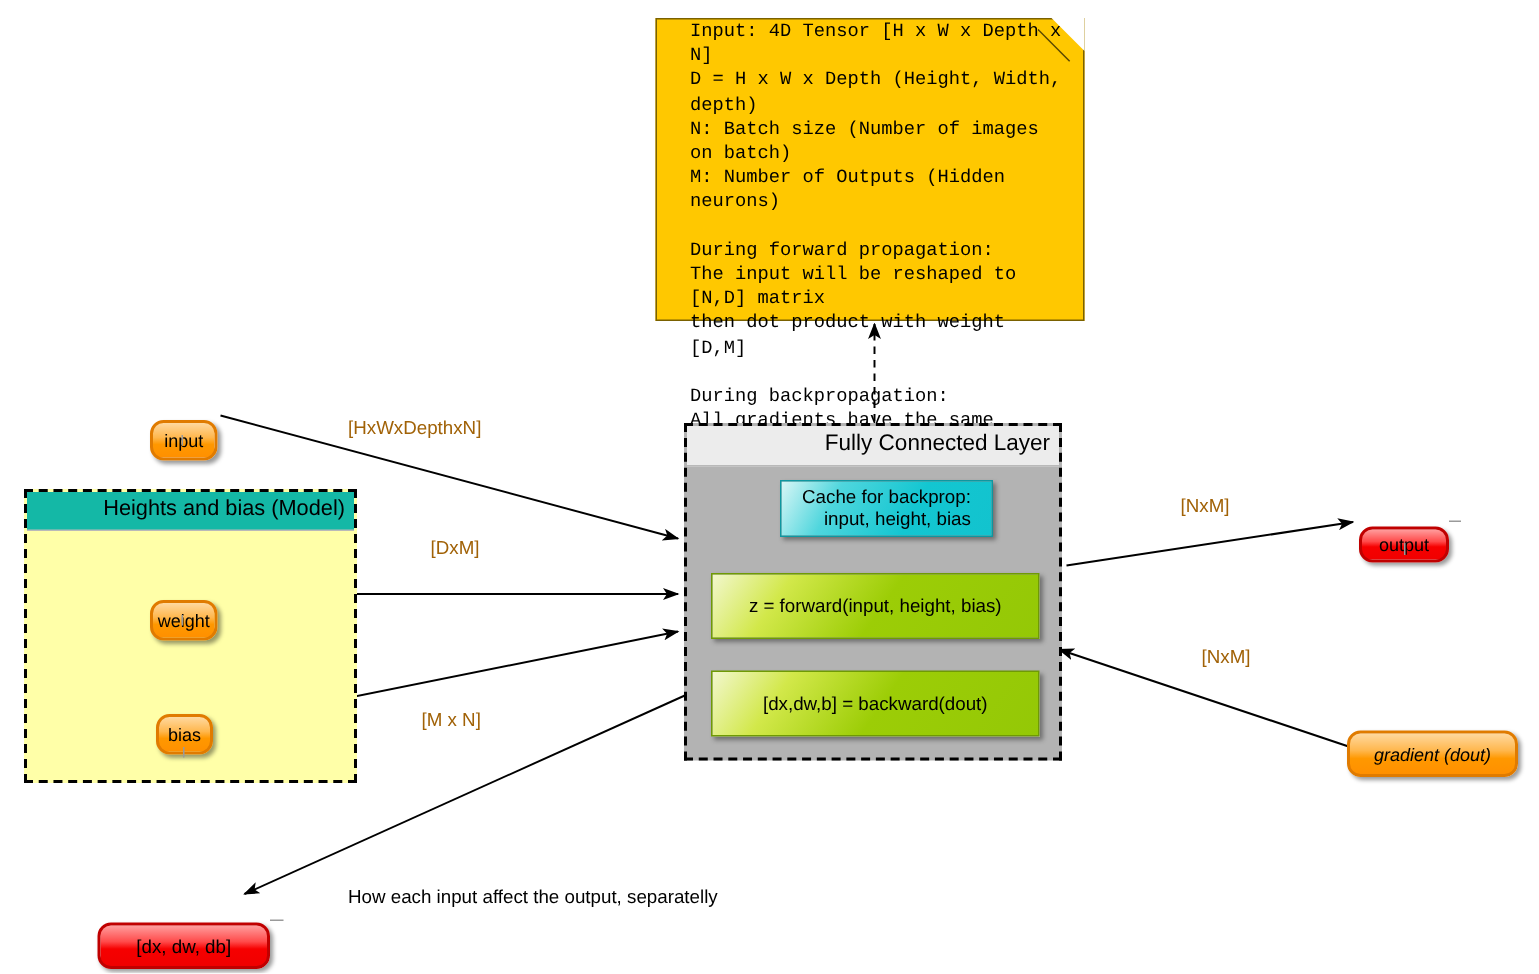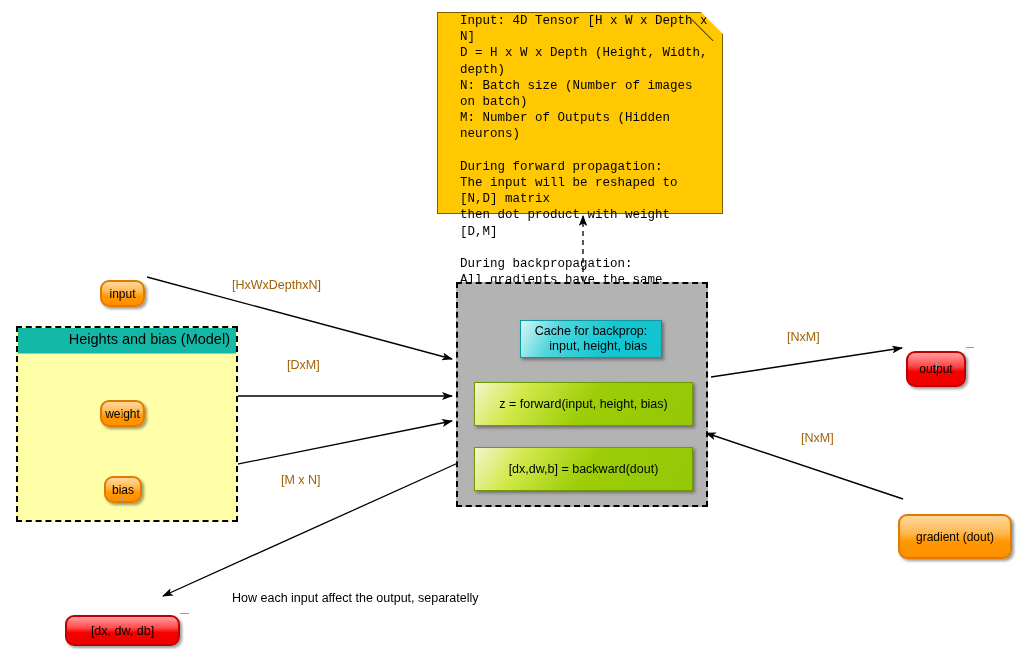--- a/index.html
+++ b/index.html
@@ -169,22 +169,22 @@
     border: 2px solid #e07b00;
   }
   .node-red {
     background: linear-gradient(180deg, #ff9e9e 0%, #ff4a4a 40%, #f60000 58%, #f00000 100%);
     border: 2px solid #c00000;
   }
 
   #node-input  { left: 100px; top: 263px; width: 45px;  height: 27px; }
   #node-weight { left: 100px; top: 383px; width: 45px;  height: 27px; }
   #node-bias   { left: 104px; top: 459px; width: 38px;  height: 27px; }
-  #node-output { left: 906px; top: 334px; width: 60px;  height: 36px; }
-  #node-grad   { left: 898px; top: 497px; width: 114px; height: 45px; }
+  #node-output { left: 906px; top: 334px; width: 60px;  height: 24px; }
+  #node-grad   { left: 898px; top: 470px; width: 114px; height: 31px; font-style: italic; }
   #node-dxdwdb { left: 65px;  top: 598px; width: 115px; height: 31px; font-size: 12.5px; }
 
   
   .stub {
     position: absolute;
     background: #9a9a9a;
   }
 
   
   .edge-label {
@@ -245,20 +245,21 @@
 original inputs</div>
     <div class="note-fold"></div>
     <div class="note-fold-edge"></div>
   </div>
 
   <div class="container" id="model-box">
     <div class="container-title">Heights and bias (Model)</div>
   </div>
 
   <div class="container" id="fc-box">
+    <div class="container-title">Fully Connected Layer</div>
 
     <div class="procbox cache-box">
       <span>
         <span>Cache for backprop:</span><br>
         <span>input, height, bias</span>
       </span>
     </div>
 
     <div class="procbox fwd-box">
       <span>z = forward(input, height, bias)</span>

